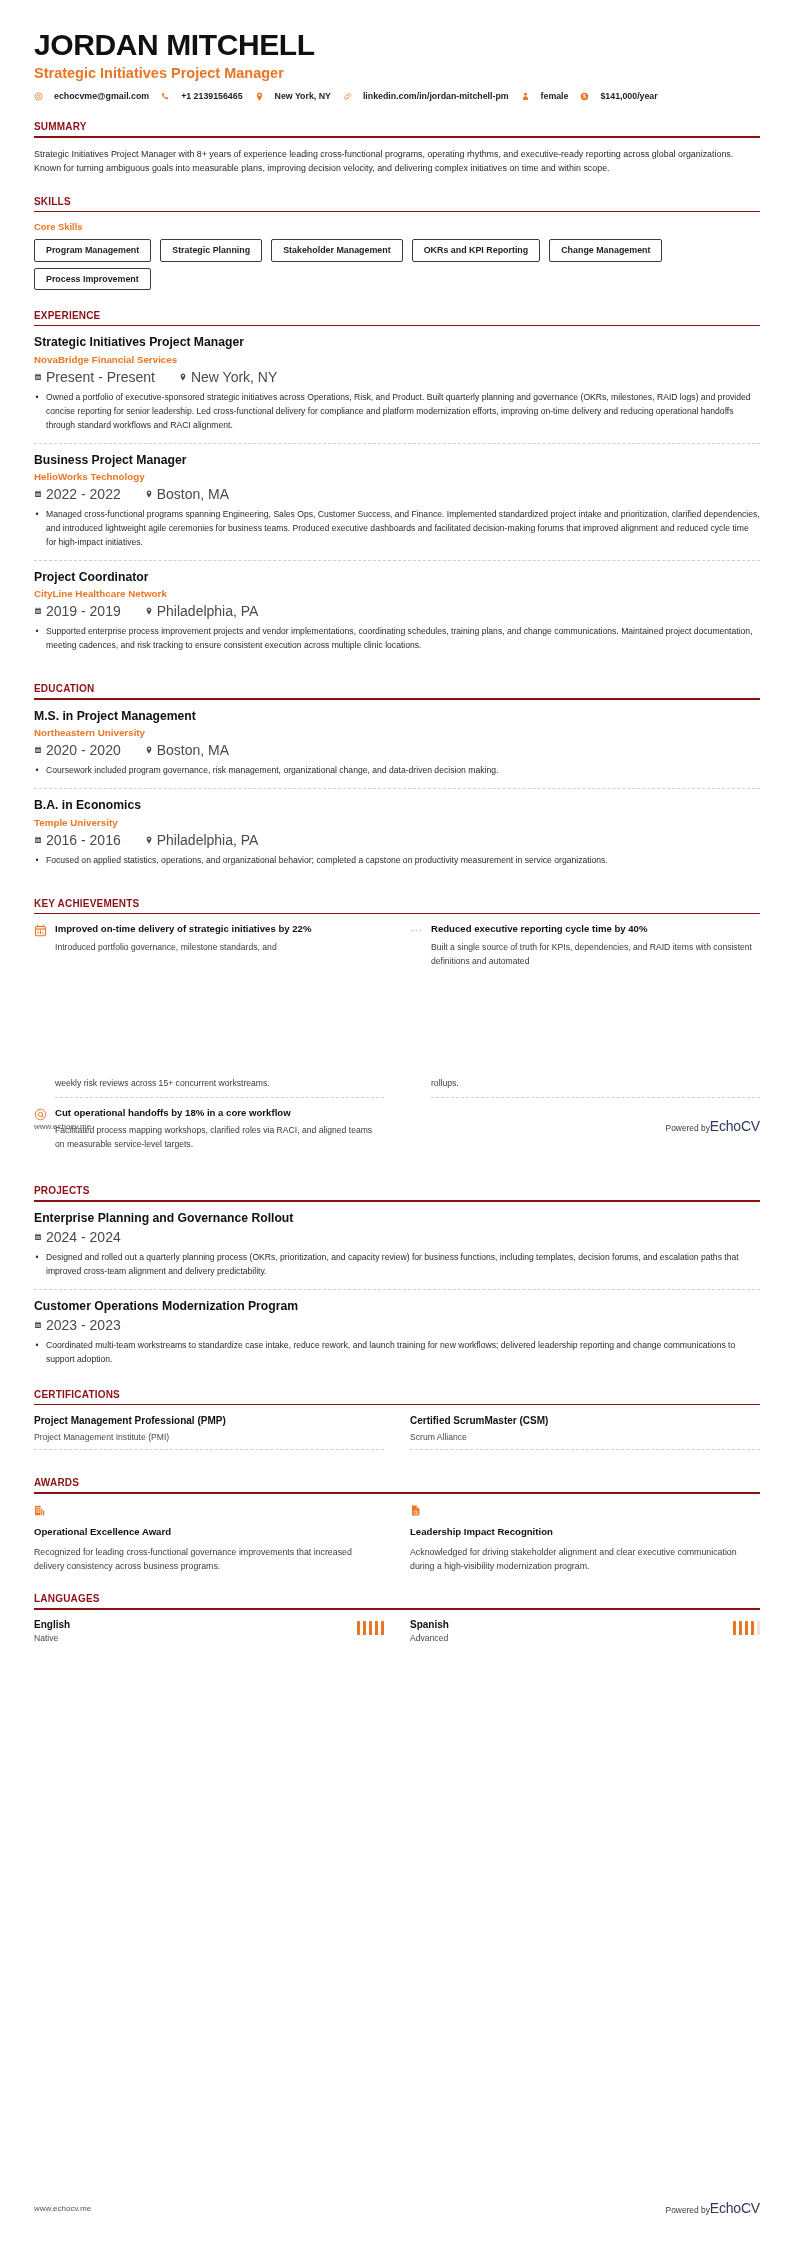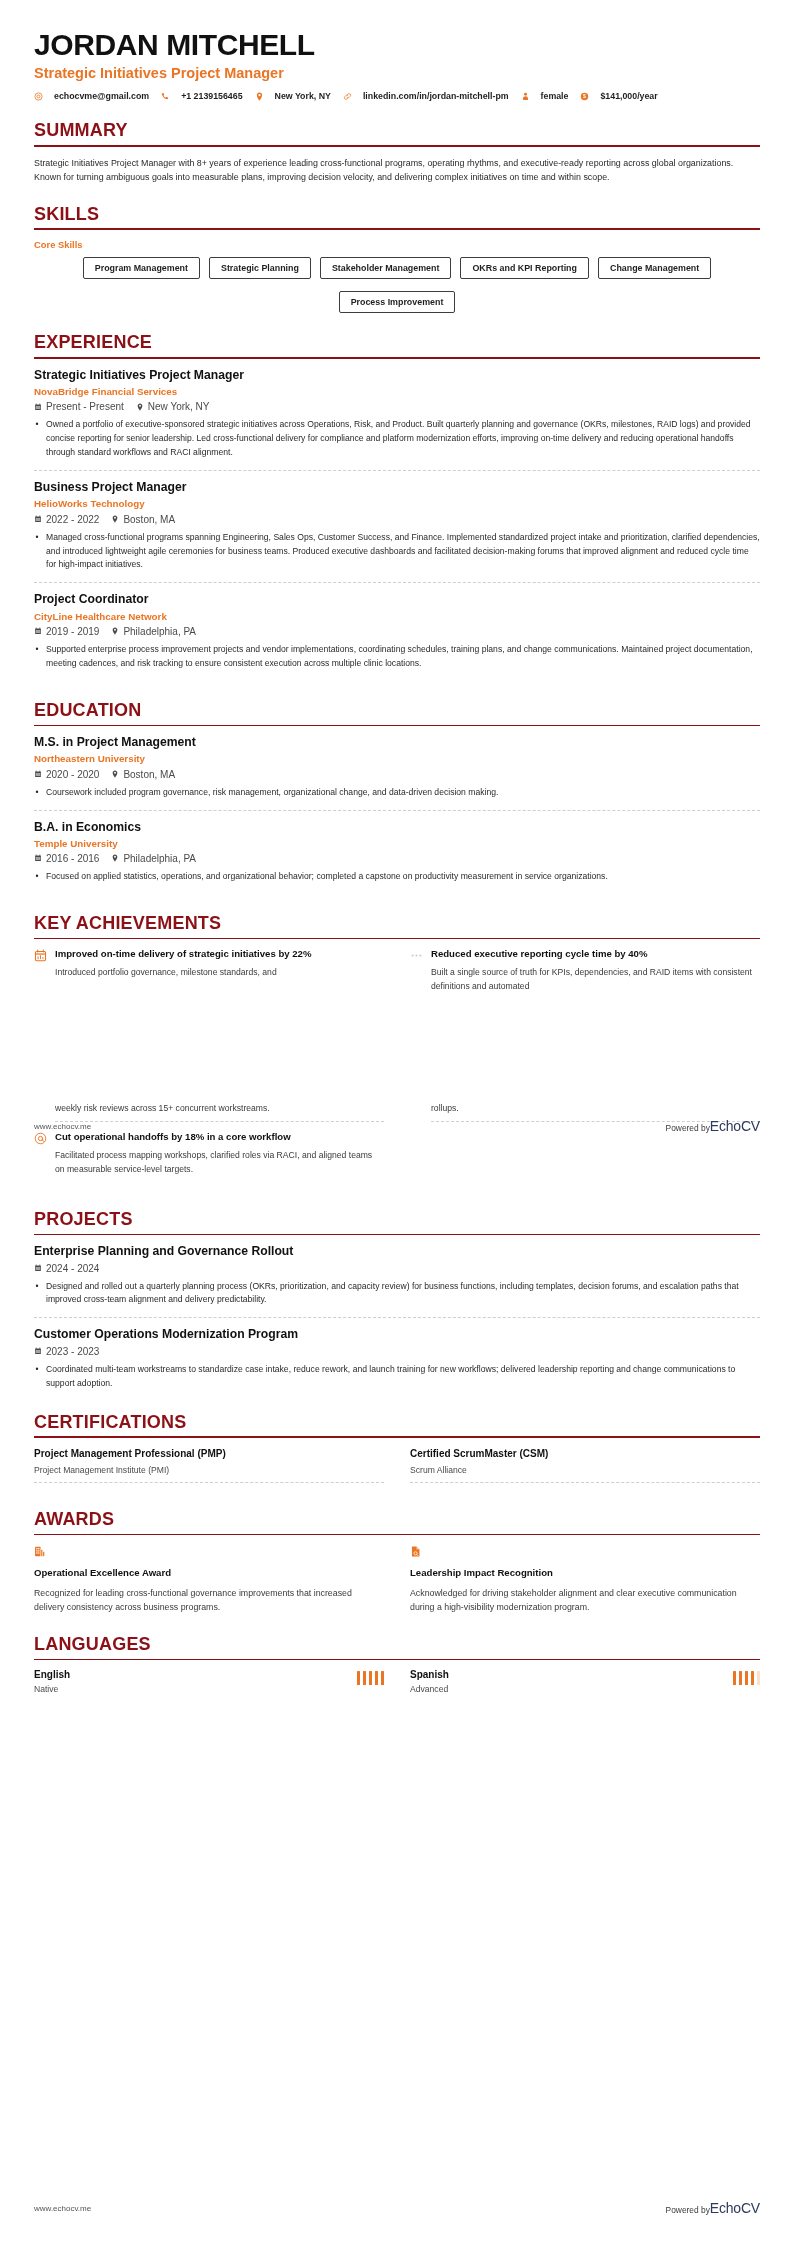--- a/index.html
+++ b/index.html
@@ -56,21 +56,21 @@
     align-items: center;
     justify-content: center;
     color: #ea7524;
     flex: 0 0 auto;
   }
   .contact-item .ci-ico svg { display: block; }
 
   
   .section { margin-top: 20px; }
   .sec-title {
-    font-size: 18px;
+    font-size: 10px;
     font-weight: 700;
     letter-spacing: 0.2px;
     color: #8c1117;
     line-height: 1.1;
   }
   .sec-rule {
     height: 1.6px;
     background: #8c1117;
     margin-top: 4px;
   }
@@ -86,22 +86,21 @@
   
   .skill-group-label {
     font-size: 9.4px;
     font-weight: 700;
     color: #ea7524;
     margin-bottom: 7px;
   }
   .chips {
     display: flex;
     flex-wrap: wrap;
-    gap: 12px 9px;
-    justify-content: center;
+    gap: 6px 9px;
   }
   .chip {
     border: 1px solid #3d3d3d;
     border-radius: 2px;
     padding: 5px 11px;
     font-size: 8.9px;
     font-weight: 700;
     color: #1f1f1f;
     line-height: 1.15;
     background: #fff;
@@ -121,23 +120,23 @@
   }
   .entry-org {
     font-size: 9.8px;
     font-weight: 700;
     color: #ea7524;
     margin-top: 3px;
     line-height: 1.25;
   }
   .meta-row {
     display: flex;
-    gap: 12px;
+    gap: 24px;
     margin-top: 3px;
-    font-size: 10px;
+    font-size: 14px;
     color: #4a4a4a;
   }
   .meta-item { display: flex; align-items: center; gap: 4px; }
   .meta-item .m-ico {
     display: inline-flex;
     width: 8px; height: 8px;
     align-items: center; justify-content: center;
     color: #4a4a4a;
     flex: 0 0 auto;
   }

